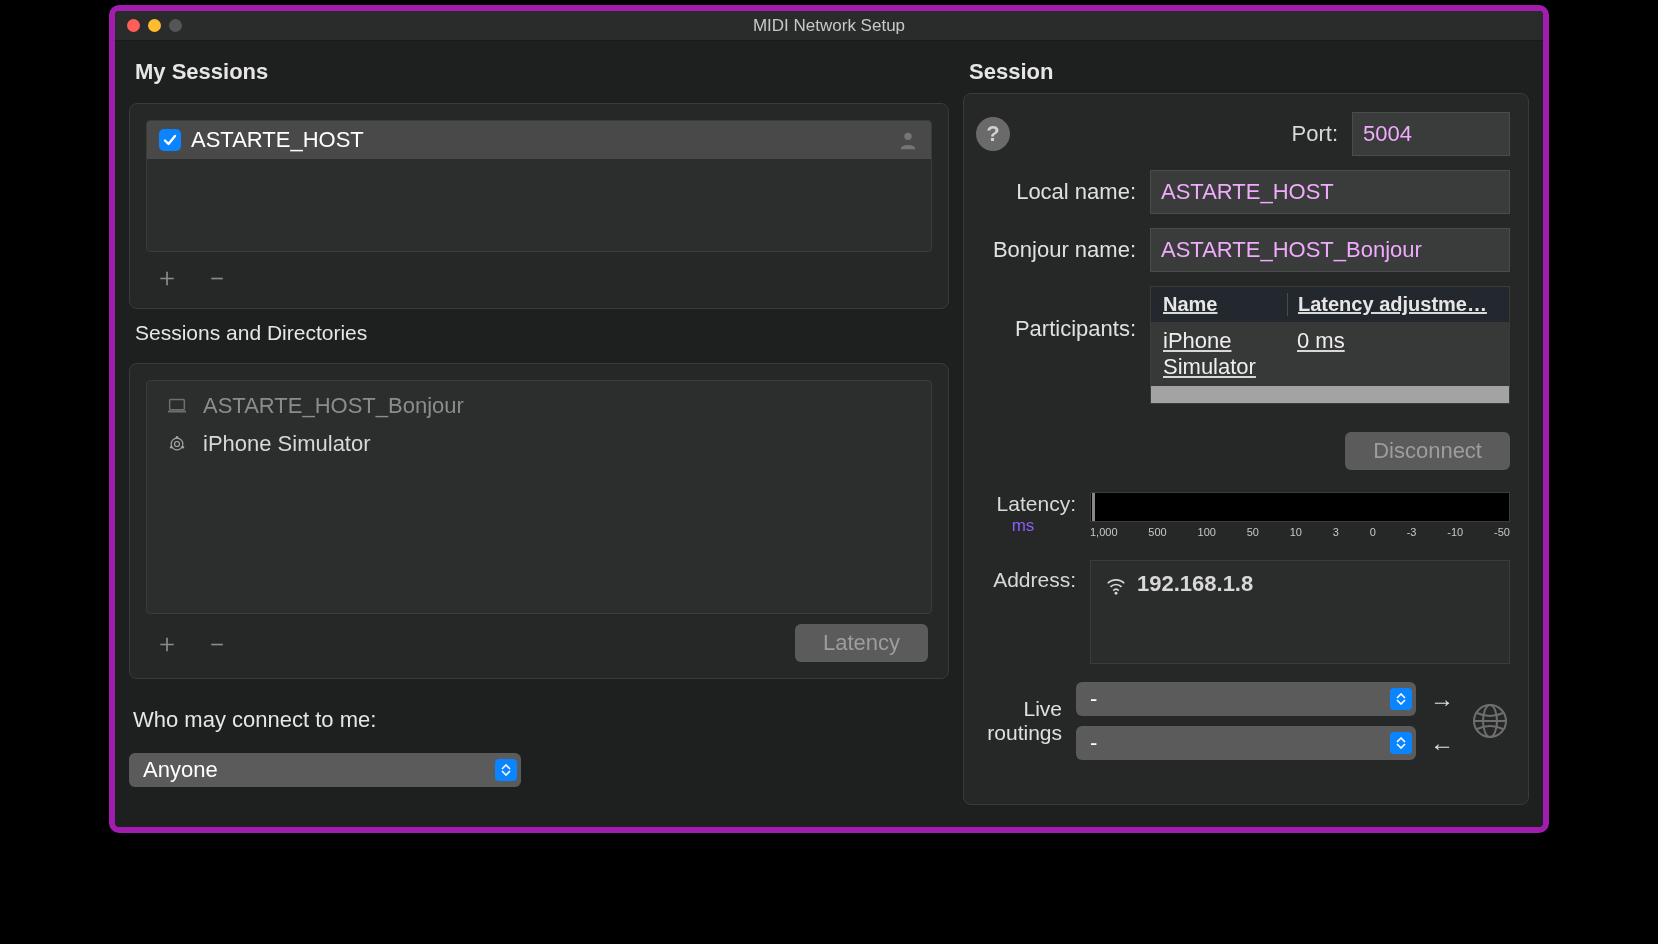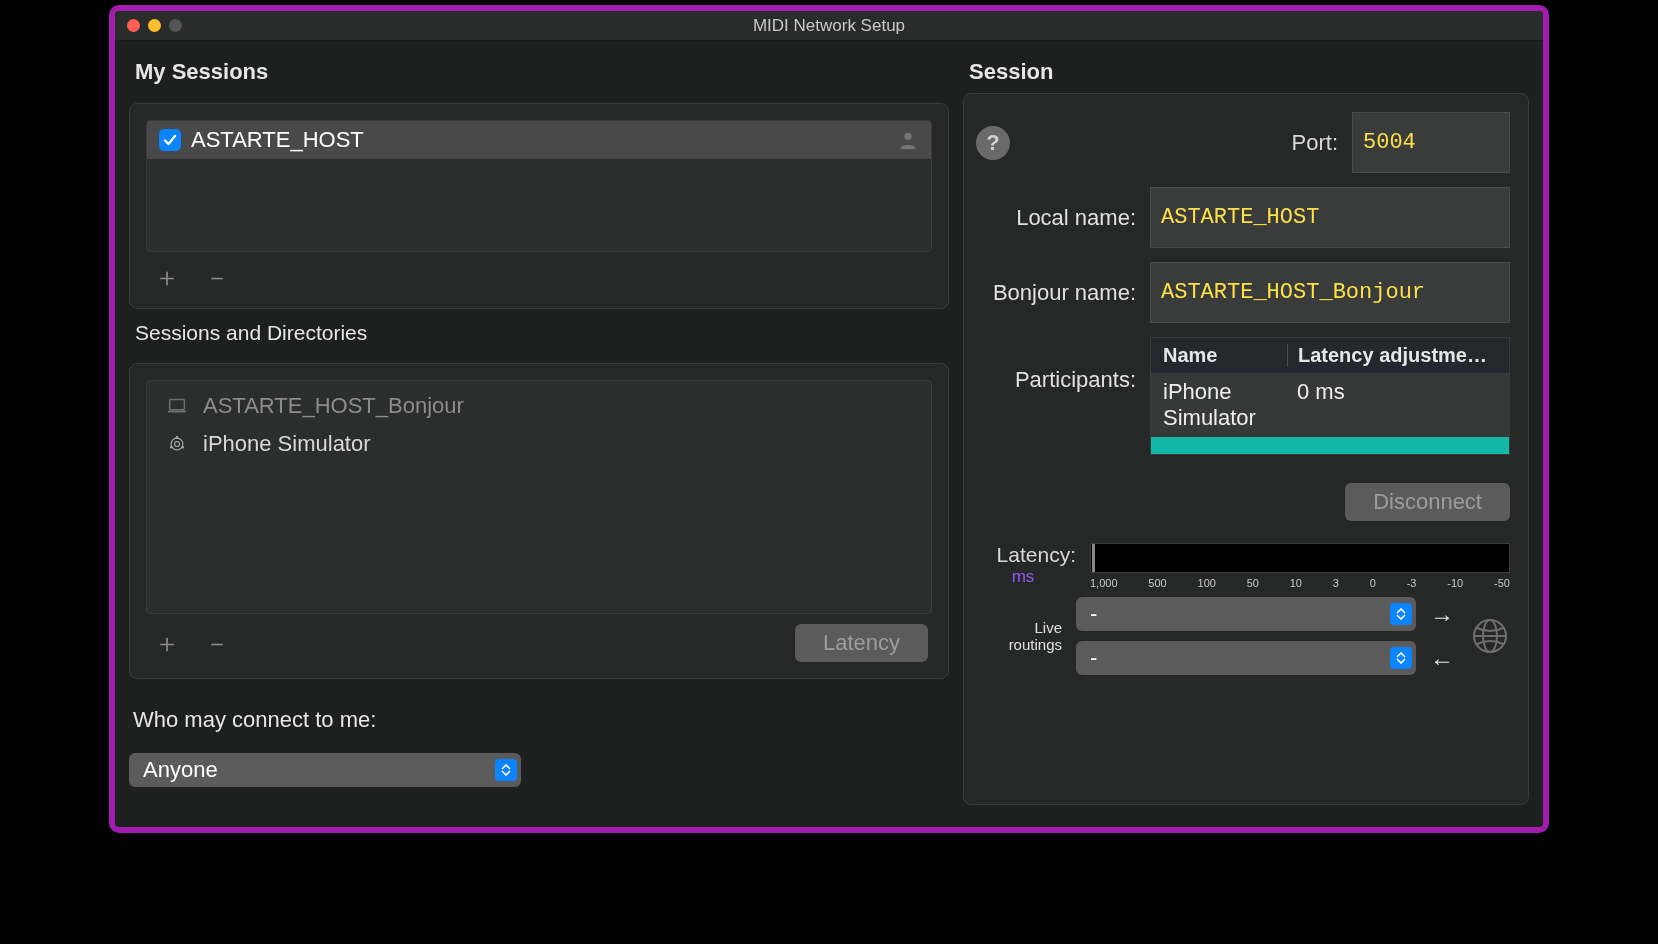--- a/index.html
+++ b/index.html
@@ -182,33 +182,34 @@
     width: 34px; height: 34px;
     border-radius: 50%;
     background: #6a6a6a;
     color: #d0d0d0;
     display:flex; align-items:center; justify-content:center;
     font-size: 22px; font-weight: 600;
   }
   .text-input {
     background: #3a3b3b;
     border: 1px solid #4a4b4b;
-    color: #fde047;
-    font-size: 22px;
-    padding: 17px 10px;
+    color: #f0abfc;
+    font-size: 22px;
+    padding: 8px 10px;
     border-radius: 0;
-    font-family: Liberation Mono, monospace;
+    font-family: Liberation Sans, sans-serif;
   }
   .text-input.wide { flex: 1; }
   .text-input.port { width: 158px; }
 
   .table {
     flex: 1;
-    background: #14b8a6;
-    border: 1px solid #3a3b3b;
+    background: #a3a3a3;
+    border: 1px solid #3a3b3b;
+    text-decoration: underline;
   }
   .thead {
     display: flex;
     background: #22282d;
     padding: 6px 12px;
     font-size: 20px;
     font-weight: 600;
     color: #e6e6e6;
   }
   .th-name { flex: 1; }
@@ -254,21 +255,21 @@
     border-radius:6px;
     display:flex;
     align-items:center;
     padding:4px 4px 4px 14px;
     flex:1;
     color:#fff;
     font-size:22px;
   }
   .arrow { font-size: 24px; color:#e0e0e0; width:28px; text-align:center;}
   .globe { width:40px; height:40px; margin-left:4px; color:#888;}
-  .live-labels { width:90px; text-align:right; font-size:15px; color:#e0e0e0; padding-right:4px;}
+  .live-labels { width:90px; text-align:right; font-size:21px; color:#e0e0e0; padding-right:4px;}
 
   .right-group {
     background: #262727;
     border: 1px solid #3a3b3b;
     border-radius: 8px;
     padding: 18px 18px 18px 12px;
     flex:1;
     display:flex;
     flex-direction:column;
   }
@@ -418,20 +419,32 @@
               <span>10</span>
               <span>3</span>
               <span>0</span>
               <span>-3</span>
               <span>-10</span>
               <span>-50</span>
             </div>
           </div>
         </div>
 
+        <div class="form-row" style="align-items:flex-start; margin-top:18px;">
+          <div style="width:100px; text-align:right; font-size:21px; padding-top:8px;">Address:</div>
+          <div class="addr-box">
+            <svg class="wifi-icon" viewBox="0 0 24 24">
+                <path d="M3 9 C8 4 16 4 21 9" stroke="#d8d8d8" stroke-width="1.8" fill="none"></path>
+                <path d="M6 13 C9.5 9.5 14.5 9.5 18 13" stroke="#d8d8d8" stroke-width="1.8" fill="none"></path>
+                <path d="M9 17 C10.8 15.2 13.2 15.2 15 17" stroke="#d8d8d8" stroke-width="1.8" fill="none"></path>
+                <circle cx="12" cy="20" r="1.6" fill="#d8d8d8"></circle>
+              </svg>
+            <span style="font-weight:600;">192.168.1.8</span>
+          </div>
+        </div>
 
         <div style="display:flex; align-items:center; gap:10px; margin-top:4px;">
           <div class="live-labels">
             <div>Live</div>
             <div>routings</div>
           </div>
           <div style="flex:1; display:flex; flex-direction:column; gap:10px;">
             <div class="live-row">
               <div class="live-select">
                 <span>-</span>

